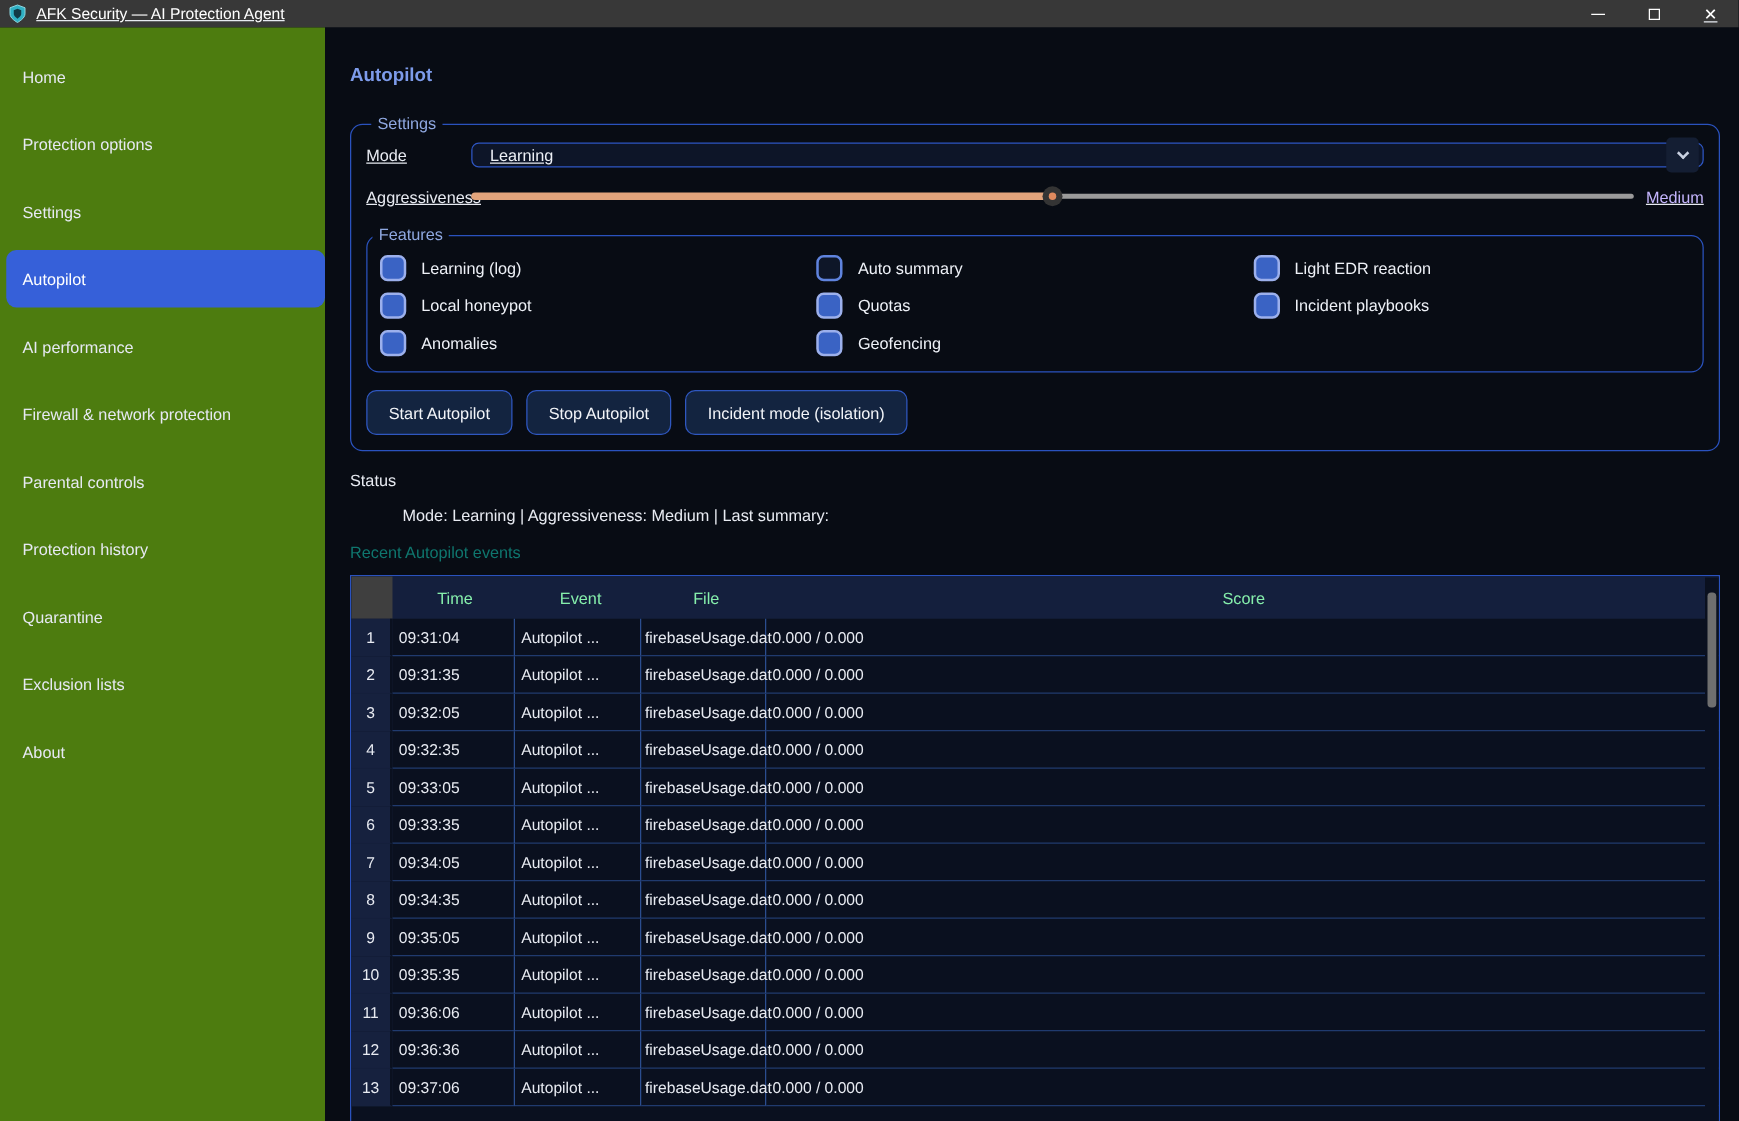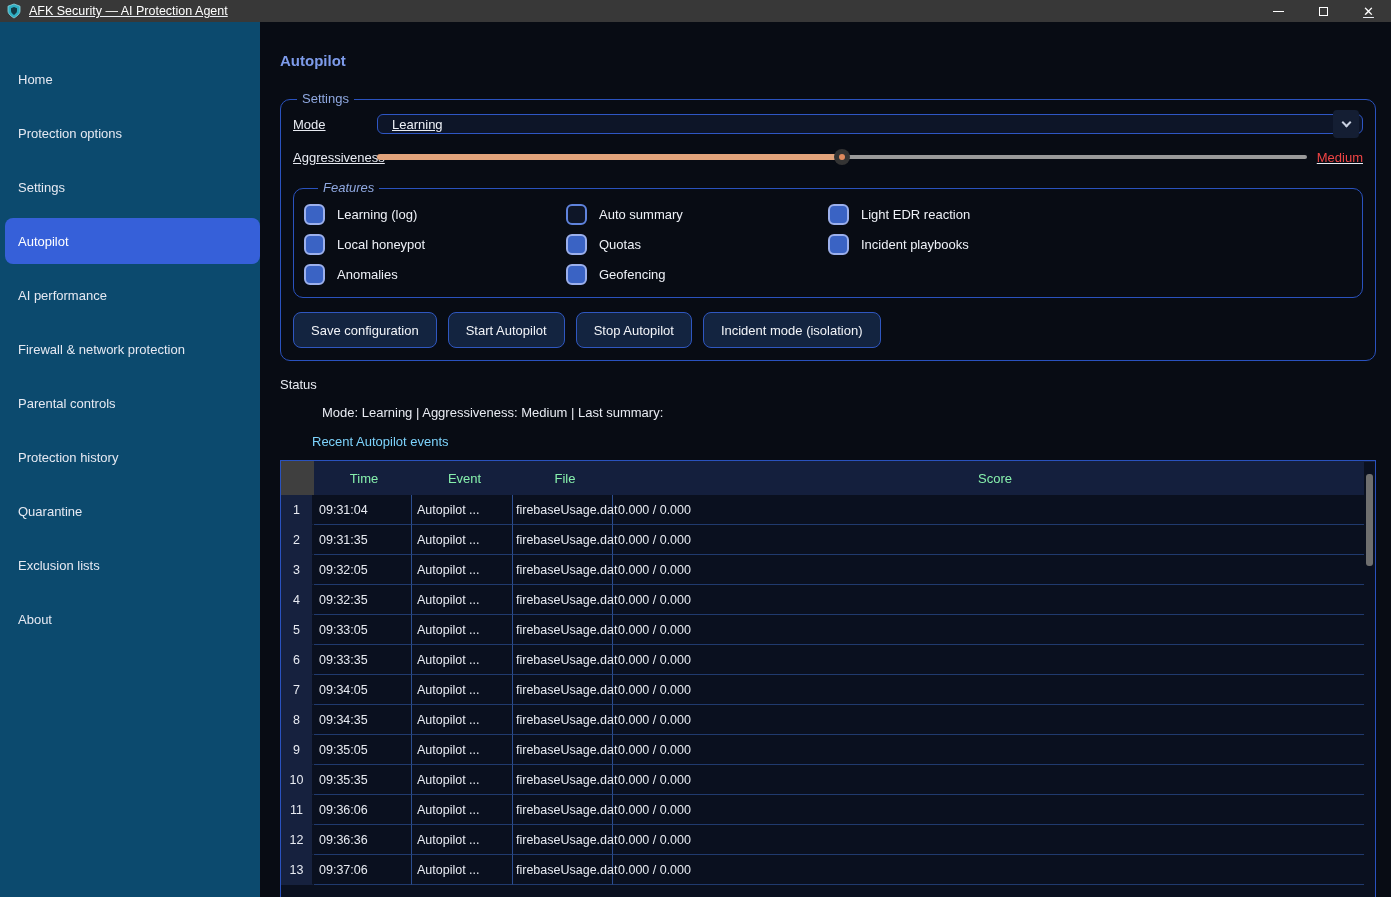--- a/index.html
+++ b/index.html
@@ -11,35 +11,35 @@
   .titlebar .app-ic { width:16px; height:16px; margin:0 7px 0 6px; flex:0 0 auto; }
   .titlebar .ttl { color:#ffffff; font-size:12.5px; }
   .titlebar .spacer { flex:1; }
   .winbtn { width:45px; height:22px; display:flex; align-items:center; justify-content:center;
     color:#ffffff; font-size:13px; background:transparent; border:none; cursor:default; }
   .min-bar { width:11px; height:1px; background:#ffffff; display:block; }
   .max-box { width:9px; height:9px; border:1px solid #ffffff; display:block; }
 
   
   .app { display:flex; height:875px; }
-  .sidebar { width:260px; background:#0c4a6e; padding-top:34px; flex:0 0 auto;text-align:right; }
+  .sidebar { width:260px; background:#4d7c0f; padding-top:16px; flex:0 0 auto;text-align:right; }
   .side-item { height:46px; margin:0 0 8px 5px; border-radius:8px; display:flex; align-items:center;
     padding-left:13px; color:#e6e9f2; cursor:default; }
   .side-item.active { background:#3660d9; color:#ffffff; }
   .main { flex:1; padding:0 15px 0 20px; background:#080c14; }
 
   .page-title { color:#7d9bea; font-weight:bold; font-size:15px; margin-top:30px; }
 
   
   .groupbox { position:relative; border:1px solid #2a52be; border-radius:10px; }
   .gb-label { position:absolute; top:-9px; left:16px; background:#080c14; padding:0 5px;
     color:#8fa8e0; font-size:13px; }
   .settings-box { margin-top:30px; padding:14px 12px 12px 12px; }
   .features-box { margin-top:20px; margin-bottom:2px; padding:10px 10px 8px 10px; }
-  .features-box .gb-label { left:24px;font-style:italic; }
+  .features-box .gb-label { left:4px; }
 
   .form-row { display:flex; align-items:center;text-decoration:underline; }
   .lbl { width:84px; flex:0 0 auto; color:#e8ebf2; }
 
   
   .combo { flex:1; height:20px; background:#0d1528; border:1px solid #2e56c4; border-radius:6px;
     display:flex; align-items:center; cursor:default; }
   .combo-text { flex:1; padding-left:14px; color:#eef1f7; }
   .combo-arrow { width:26px; height:28px; margin-right:3px; border-radius:4px; background:#141e33;
     display:flex; align-items:center; justify-content:center; }
@@ -47,39 +47,39 @@
     transform:rotate(45deg); margin-top:-4px; }
 
   
   .slider-row { margin-top:12px; height:22px; }
   .slider { flex:1; position:relative; height:22px; margin-right:10px; }
   .slider-track { position:absolute; left:0; right:0; top:9px; height:4px; background:#9a9a9a; border-radius:2px; }
   .slider-fill { position:absolute; left:0; top:8px; height:6px; background:#e2a47c; border-radius:3px; }
   .slider-thumb { position:absolute; top:3px; width:16px; height:16px; border-radius:50%;
     background:#343434; display:flex; align-items:center; justify-content:center; }
   .slider-thumb::after { content:""; width:6px; height:6px; border-radius:50%; background:#e08a5e; }
-  .slider-value { color:#ef4444; }
+  .slider-value { color:#c4b5fd; }
 
   
   .check-grid { display:grid; grid-auto-flow:column; grid-template-rows:repeat(3,30px);
-    grid-template-columns:repeat(4,1fr); row-gap:0; }
+    grid-template-columns:repeat(3,1fr); row-gap:0; }
   .check-item { display:flex; align-items:center; gap:12px; cursor:default; }
   .checkbox { width:21px; height:21px; border-radius:6px; background:#0e1628; border:2px solid #5f83dd; }
   .checkbox.checked { background:#3a63c4; border-color:#9cb0ec; }
   .check-label { color:#eef1f7; }
 
   
   .btn-row { display:flex; gap:11px; margin-top:14px; }
   .btn { height:36px; padding:0 17px; background:#132440; border:1px solid #2f57c0; border-radius:8px;
     color:#f2f4f8; font-size:13px; font-family:"Liberation Sans", sans-serif; cursor:default; }
 
   
   .status-head { margin-top:16px; color:#e8ebf2; }
   .status-line { margin-top:13px; color:#e8ebf2;margin-left:42px; }
-  .events-head { margin-top:14px; color:#7dd3fc;margin-left:32px; }
+  .events-head { margin-top:14px; color:#0f766e; }
 
   
   .table-wrap { position:relative; margin-top:11px; height:464px; border:1px solid #2a52be;
     background:#0a101f; overflow:hidden; }
   .thead { display:flex; height:34px; background:#141f3d; }
   .th { display:flex; align-items:center; justify-content:center; color:#86efac; font-size:13px; }
   .th.corner { width:33px; background:#3f3f3f; flex:0 0 auto; }
   .col-time { width:100px; flex:0 0 auto; }
   .col-event { width:101px; flex:0 0 auto; }
   .col-file { width:100px; flex:0 0 auto; }
@@ -233,21 +233,20 @@
             </label>
 
             <label class="check-item">
               <span class="checkbox checked"></span>
               <span class="check-label">Incident playbooks</span>
             </label>
           </div>
       </div>
 
       <div class="btn-row">
-        <button class="btn">Save configuration</button>
         <button class="btn">Start Autopilot</button>
         <button class="btn">Stop Autopilot</button>
         <button class="btn">Incident mode (isolation)</button>
       </div>
     </div>
 
     <div class="status-head">Status</div>
     <div class="status-line">Mode: Learning | Aggressiveness: Medium | Last summary:</div>
     <div class="events-head">Recent Autopilot events</div>
 

